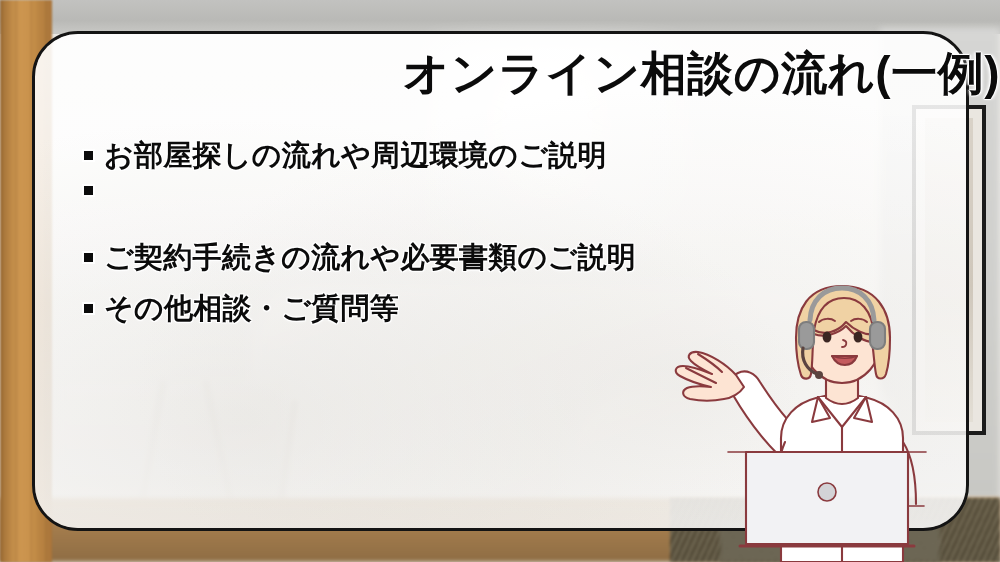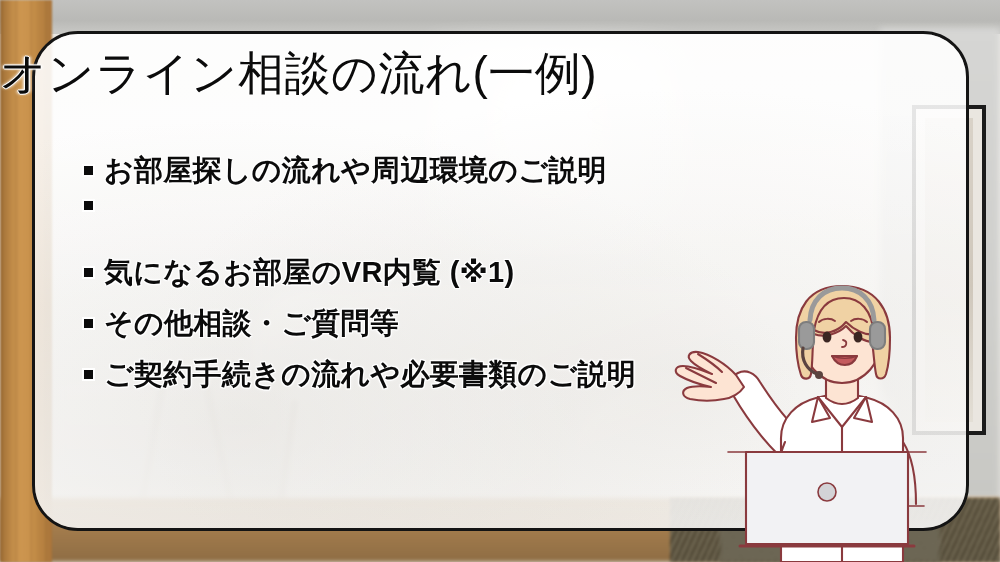--- a/index.html
+++ b/index.html
@@ -163,36 +163,36 @@
       radial-gradient(ellipse at 70% 72%, rgba(205,200,190,0.26) 0%, rgba(255,255,255,0) 60%),
       linear-gradient(180deg, rgba(255,255,255,0.55) 0%, rgba(255,255,255,0.18) 55%, rgba(255,255,255,0.42) 100%);
     pointer-events: none;
   }
 
   
   .title {
     position: absolute;
     left: 0; right: 0;
     top: 48px;
-    text-align: left;
+    text-align: right;
     font-size: 46px;
-    font-weight: 400;
+    font-weight: 700;
     color: #0b0b0b;
     letter-spacing: 0.5px;
     line-height: 1.1;
     text-shadow:
       1px 0 0 #fff, -1px 0 0 #fff, 0 1px 0 #fff, 0 -1px 0 #fff,
       2px 0 3px rgba(255,255,255,0.9), -2px 0 3px rgba(255,255,255,0.9);
   }
 
   
   .bullets {
     position: absolute;
     left: 84px;
-    top: 155px;
+    top: 140px;
     width: 620px;
   }
   .bullet-row {
     display: flex;
     align-items: baseline;
     height: 48px;
     margin-bottom: 3px;
   }
   .bullet-mark {
     flex: 0 0 auto;
@@ -267,34 +267,30 @@
 
     <div class="bullet-row">
       <span class="bullet-mark"></span>
       <span class="bullet-text">お部屋探しの流れや周辺環境のご説明</span>
     </div>
 
     <div class="bullet-row">
       <span class="bullet-mark"></span>
     </div>
 
+
+
     <div class="bullet-row">
       <span class="bullet-mark"></span>
-      <span class="bullet-text">気になるお部屋のVR内覧 (※1)</span>
-    </div>
-
+      <span class="bullet-text">ご契約手続きの流れや必要書類のご説明</span>
+    </div>
 
     <div class="bullet-row">
       <span class="bullet-mark"></span>
       <span class="bullet-text">その他相談・ご質問等</span>
-    </div>
-
-    <div class="bullet-row">
-      <span class="bullet-mark"></span>
-      <span class="bullet-text">ご契約手続きの流れや必要書類のご説明</span>
     </div>
 
   </div>
 
   <div class="illustration">
     <svg viewBox="0 0 330 320" xmlns="http://www.w3.org/2000/svg">
       <g fill="none" stroke="#8a3a3e" stroke-width="2.1" stroke-linecap="round" stroke-linejoin="round">
 
         <path d="M118 205 C104 182 92 156 82 138" stroke="none"></path>
 

